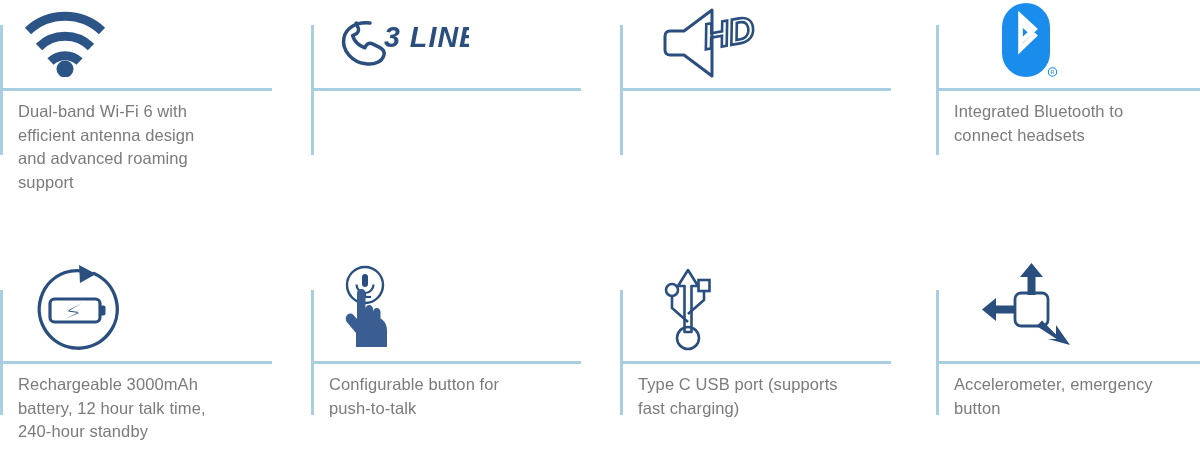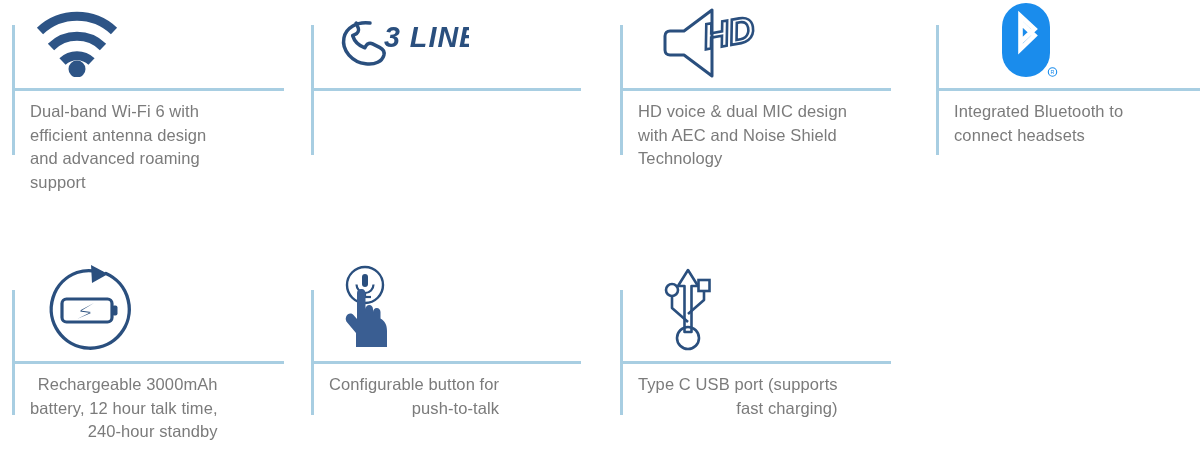--- a/index.html
+++ b/index.html
@@ -57,27 +57,27 @@
     left: 18px;
     top: 100px;
     font-size: 16.5px;
     line-height: 23.5px;
     color: #7b7b7b;
     letter-spacing: 0.1px;
     white-space: pre-line;
   }
 
   
-  .col1 { left: 12px;   width: 300px; padding-left: 36px; }
+  .col1 { left: 0px;   width: 300px; padding-left: 36px; }
   .col2 { left: 311px; width: 300px; }
   .col3 { left: 620px; width: 300px; }
   .col4 { left: 936px; width: 251px; }
 
   .row1 { top: 0px;   height: 225px; }
-  .row2 { top: 272px; height: 177px; text-align: right; }
+  .row2 { top: 272px; height: 177px; }
 
   .col1 .h-rule { width: 272px; }
   .col2 .h-rule { width: 270px; }
   .col3 .h-rule { width: 271px; }
   .col4 .h-rule { width: 271px; }
 
   .row2 .v-rule { top: 18px; height: 125px; }
   .row2 .h-rule { top: 89px; }
   .row2 .icon-box { top: -6px; }
   .row2 .caption { top: 101px; }
@@ -134,23 +134,20 @@
     <div class="v-rule"></div>
     <div class="h-rule"></div>
     <div class="icon-box">
       <svg class="ic-hd" width="96" height="76" viewBox="0 0 96 76" aria-hidden="true">
         <path d="M52 5 L52 71 L24 50 L10 50 C7 50 5 48 5 45 L5 31 C5 28 7 26 10 26 L24 26 Z" fill="none" stroke="#2a4f7e" stroke-width="3" stroke-linejoin="round"></path>
         <g transform="translate(40,15) rotate(-10)">
           <text x="0" y="30" font-family="'Liberation Sans', sans-serif" font-size="36" font-weight="bold" font-style="italic" fill="none" stroke="#2a4f7e" stroke-width="2.6">HD</text>
         </g>
       </svg>
     </div>
-    <div class="caption">HD voice &amp; dual MIC design
-with AEC and Noise Shield
-Technology</div>
   </div>
 
   <div class="feature-cell col4 row1">
     <div class="v-rule"></div>
     <div class="h-rule"></div>
     <div class="icon-box">
       <svg class="ic-bluetooth" width="64" height="82" viewBox="0 0 64 82" aria-hidden="true">
         <rect x="6" y="1" width="48" height="74" rx="24" ry="24" fill="#1a8cec"></rect>
         <path d="M24 20 L38.5 33.5 L24.5 47 L24.5 14 L38.5 27 L24 40.5" fill="none" stroke="#ffffff" stroke-width="4.6" stroke-linejoin="miter" stroke-linecap="butt"></path>
         <circle cx="56.5" cy="70" r="4.2" fill="none" stroke="#1a8cec" stroke-width="1.1"></circle>
@@ -210,14 +207,31 @@
                  C2.2 55.8 2.8 58 4.4 59.8 L13 70 L13 84 L44 84 L44 68
                  C44 62 42 58 37.5 55.5 L37.5 49 C37.5 46.8 36 45 33.8 45
                  C31.6 45 30 46.8 30 49 L30 46 C30 43.8 28.5 42 26.3 42
                  C24.1 42 22.5 43.8 22.5 46 L22.5 30 C22.5 27.8 21 26 18.8 26 Z" fill="#3a5e92"></path>
       </svg>
     </div>
     <div class="caption">Configurable button for
 push-to-talk</div>
   </div>
 
+  <div class="feature-cell col4 row2">
+    <div class="v-rule"></div>
+    <div class="h-rule"></div>
+    <div class="icon-box">
+      <svg class="ic-accel" width="92" height="92" viewBox="0 0 92 92" aria-hidden="true">
+        <rect x="33" y="30" width="33" height="33" rx="6" ry="6" fill="none" stroke="#2a4f7e" stroke-width="2.8"></rect>
+
+        <path d="M45.5 32 L45.5 14 L38 14 L49.5 0 L61 14 L53.5 14 L53.5 32 Z" fill="#2a4f7e"></path>
+
+        <path d="M33 42.5 L14 42.5 L14 35 L0 46.5 L14 58 L14 50.5 L33 50.5 Z" fill="#2a4f7e"></path>
+
+        <path d="M60 57.5 L74 71.5 L74 62 L88 82 L66 76 L74.5 76 L54.5 63 Z" fill="#2a4f7e"></path>
+      </svg>
+    </div>
+    <div class="caption">Accelerometer, emergency
+button</div>
+  </div>
 
 </div>
 
 </body></html>

